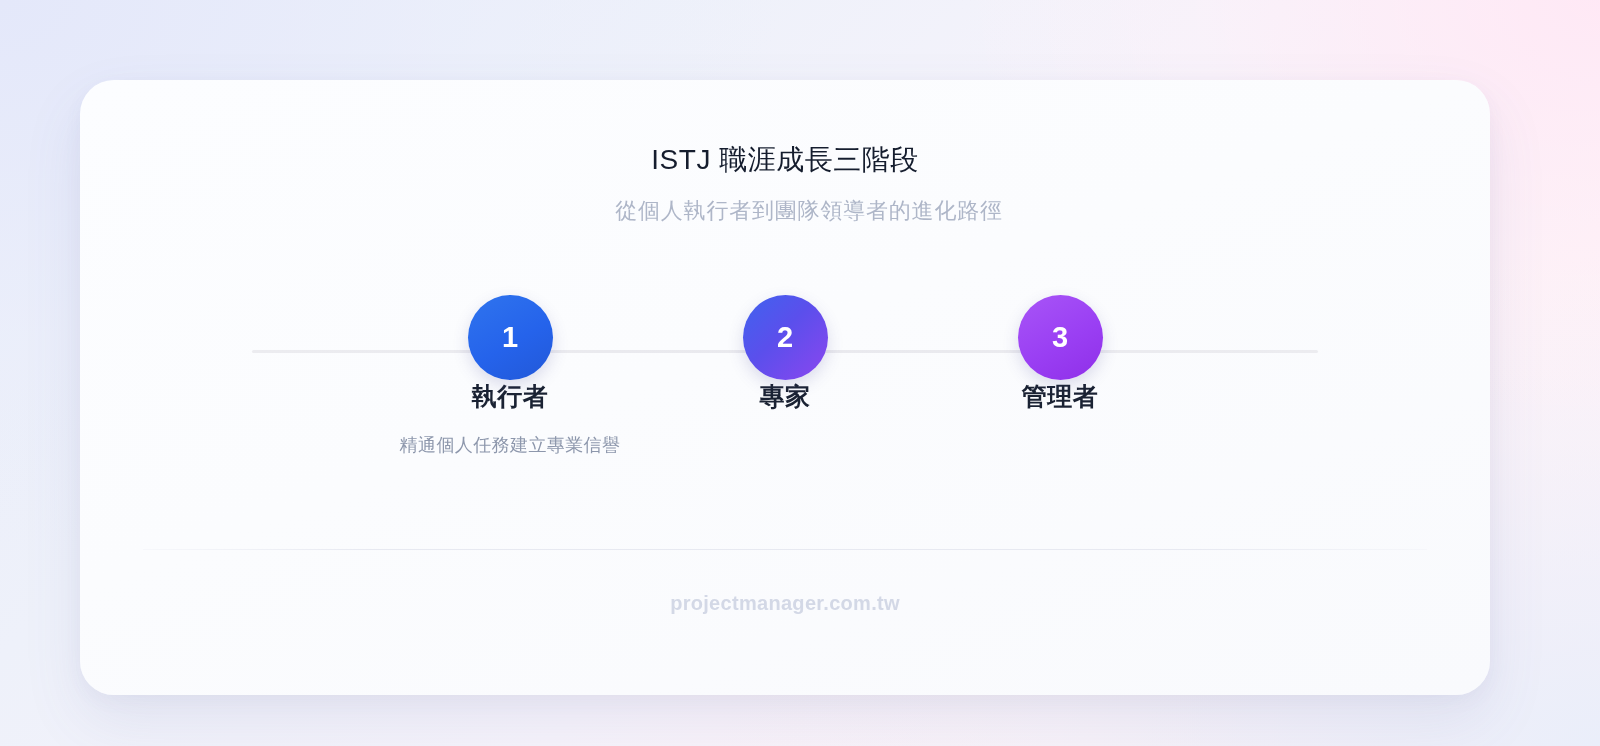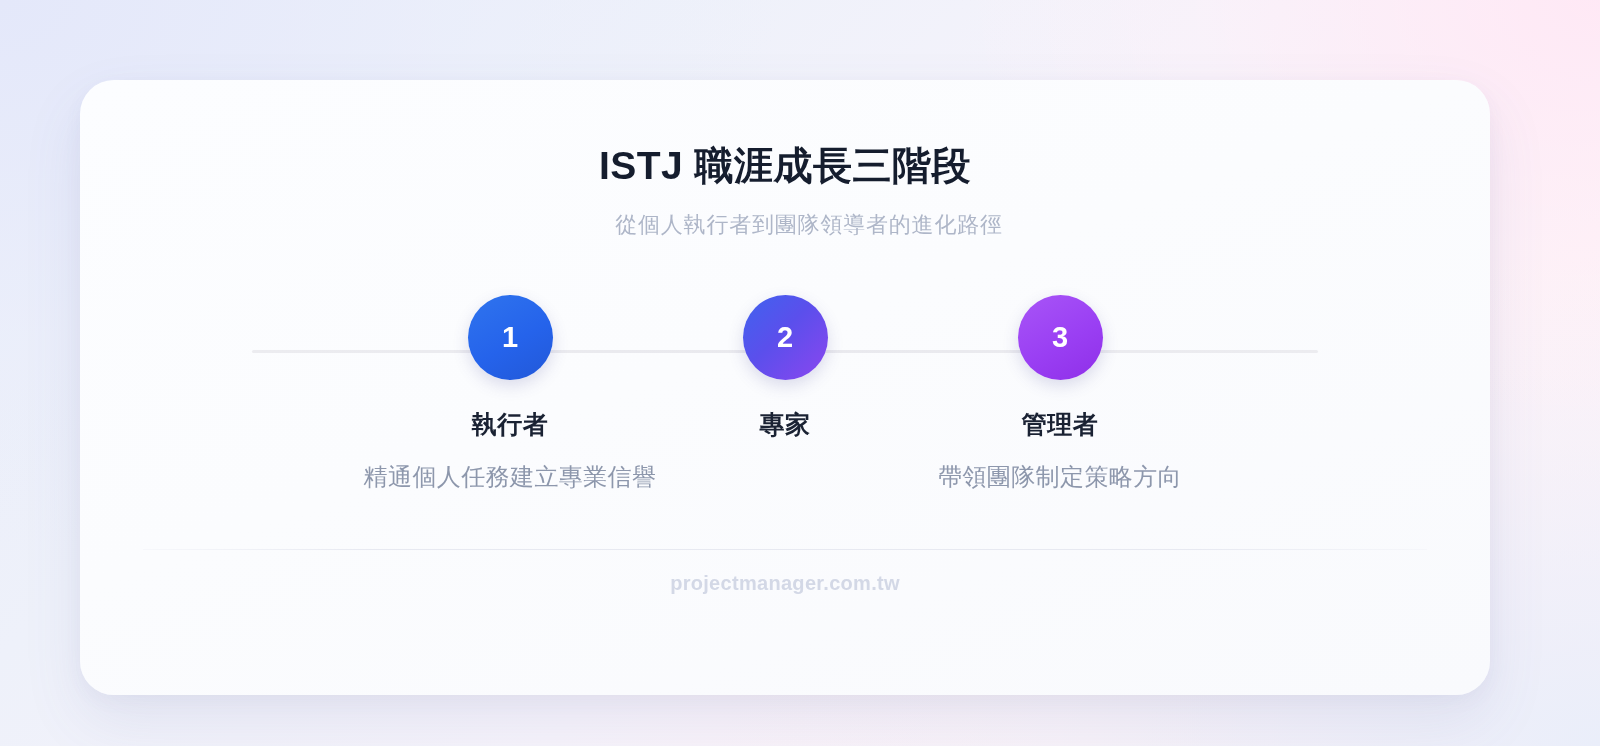--- a/index.html
+++ b/index.html
@@ -45,22 +45,22 @@
   
   .header {
     position: absolute;
     left: 0;
     top: 62px;
     width: 100%;
     text-align: center;
   }
 
   .title {
-    font-size: 39px;
-    font-weight: 700;
+    font-size: 28px;
+    font-weight: 400;
     color: #151d2e;
     letter-spacing: 0.5px;
     line-height: 1.25;
   }
 
   .subtitle {
     margin-top: 19px;
     font-size: 22px;
     font-weight: 400;
     color: #aeb6c8;
@@ -120,51 +120,50 @@
     position: relative;
     z-index: 2;
     box-shadow: 0 6px 16px rgba(70, 70, 150, 0.18);
   }
 
   .badge.b1 { background: linear-gradient(150deg, #2f74ee 0%, #2563eb 55%, #2258d8 100%); }
   .badge.b2 { background: linear-gradient(135deg, #3f63ef 0%, #5b4fec 45%, #8b46ef 100%); }
   .badge.b3 { background: linear-gradient(150deg, #a855f7 0%, #9a3ff3 55%, #8f2fe8 100%); }
 
   .step-title {
-    margin-top: 28px;
     font-size: 25px;
     font-weight: 700;
     color: #1a2233;
     letter-spacing: 0.5px;
   }
 
   .step-desc {
     margin-top: 20px;
-    font-size: 24px;
+    font-size: 18px;
     font-weight: 400;
     color: #8d97ac;
     letter-spacing: 0.4px;
     white-space: nowrap;
     text-align: center;
   }
 
   
   .divider {
     position: absolute;
     left: 63px;
     right: 63px;
     top: 469px;
     height: 1px;
     background: linear-gradient(90deg, rgba(232,234,242,0.25) 0%, #e7e9f1 18%, #e7e9f1 82%, rgba(232,234,242,0.25) 100%);
   }
 
   .footer {
     position: absolute;
     left: 0;
-    top: 492px;
+    top: 512px;
     width: 100%;
     text-align: center;
   }
 
   .footer-text {
     font-size: 20px;
     font-weight: 700;
     color: #d3d8e6;
     letter-spacing: 0.3px;
   }
@@ -200,21 +199,20 @@
             <span>2</span>
           </div>
           <div class="step-title">專家</div>
         </div>
 
         <div class="step">
           <div class="badge b3">
             <span>3</span>
           </div>
           <div class="step-title">管理者</div>
-          <div class="step-desc">帶領團隊制定策略方向</div>
         </div>
 
       </div>
     </div>
 
     <div class="divider"></div>
 
     <div class="footer">
       <span class="footer-text">projectmanager.com.tw</span>
     </div>

